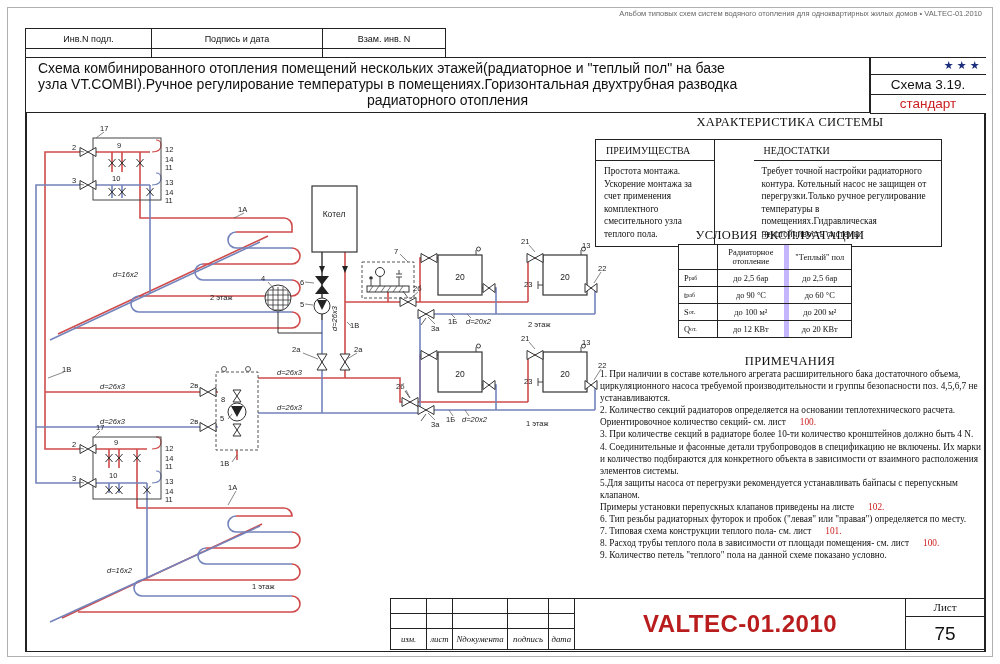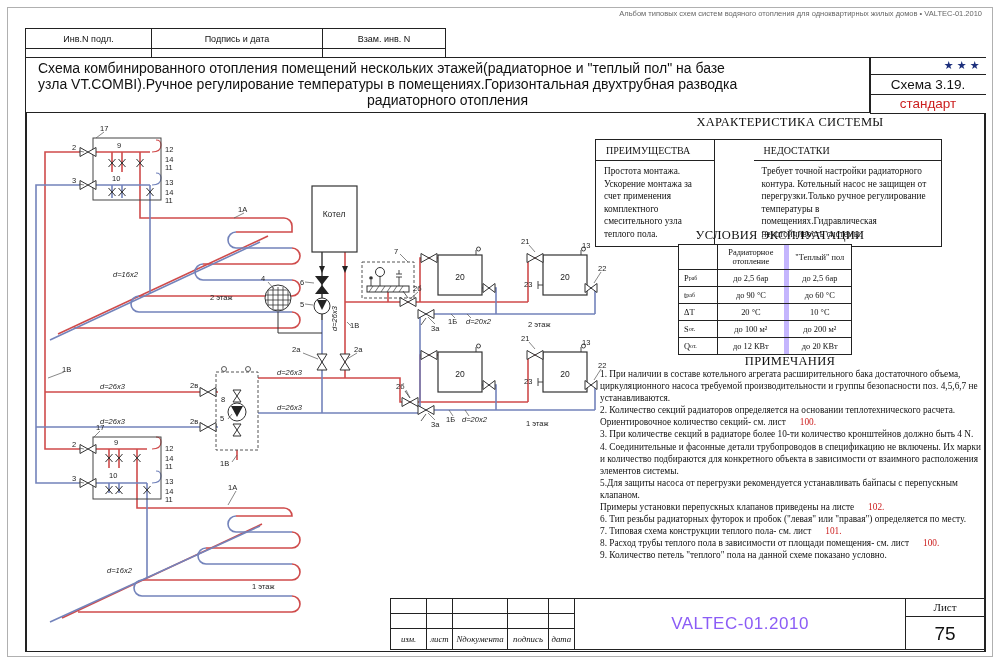--- a/index.html
+++ b/index.html
@@ -44,21 +44,21 @@
   .notes{left:600px;top:368px;width:382px;font-size:9.3px;line-height:12.1px;color:#111;}
   .note{margin:0;}
   .ref{color:#cc2020;margin-left:14px;}
   
   .bstamp{background:#fff;}
   .bgrid{left:390px;top:598px;width:185px;height:52px;border:1.2px solid #222;display:flex;box-sizing:border-box;}
   .bgrid .bc{border-right:1px solid #222;display:flex;flex-direction:column;font-style:italic;}
   .bgrid .bc:last-child{border-right:none;}
   .bgrid .r{border-bottom:1px solid #222;height:14px;}
   .bgrid .rl{flex:1;display:flex;align-items:center;justify-content:center;font-size:8.8px;color:#111;}
-  .bvaltec{left:575px;top:598px;width:330px;height:52px;border-top:1.2px solid #222;border-bottom:1.2px solid #222;display:flex;align-items:center;justify-content:center;font-size:17px;letter-spacing:.5px;color:#8b5cf6;box-sizing:border-box;}
+  .bvaltec{left:575px;top:598px;width:330px;height:52px;border-top:1.2px solid #222;border-bottom:1.2px solid #222;display:flex;align-items:center;justify-content:center;font-size:24px;letter-spacing:.5px;color:#b91c1c;box-sizing:border-box;font-weight:bold;}
   .blist{left:905px;top:598px;width:80px;height:52px;border:1.2px solid #222;box-sizing:border-box;}
   .blist .ll{height:17px;border-bottom:1px solid #222;text-align:center;font-size:11px;line-height:17px;color:#111;}
   .blist .ln{height:33px;text-align:center;font-size:19px;line-height:33px;color:#111;}
   svg text{font-family:"Liberation Sans",sans-serif;font-size:7.5px;fill:#222;}
   svg text.it{font-style:italic;}
   svg text.big{font-size:8.5px;}
 </style>
 </head>
 <body>
 
@@ -386,28 +386,20 @@
     <div class="crow cdr">
       <div class="cc1">
           <span>t</span>
           <span class="sub">раб</span>
         </div>
       <div class="cc2">до 90 °С</div>
       <div class="cc3">до 60 °С</div>
     </div>
     <div class="crow cdr">
       <div class="cc1">
-          <span>ΔT</span>
-          <span class="sub"></span>
-        </div>
-      <div class="cc2">20 °С</div>
-      <div class="cc3">10 °С</div>
-    </div>
-    <div class="crow cdr">
-      <div class="cc1">
           <span>S</span>
           <span class="sub">от.</span>
         </div>
       <div class="cc2">до 100 м²</div>
       <div class="cc3">до 200 м²</div>
     </div>
     <div class="crow cdr">
       <div class="cc1">
           <span>Q</span>
           <span class="sub">от.</span>

